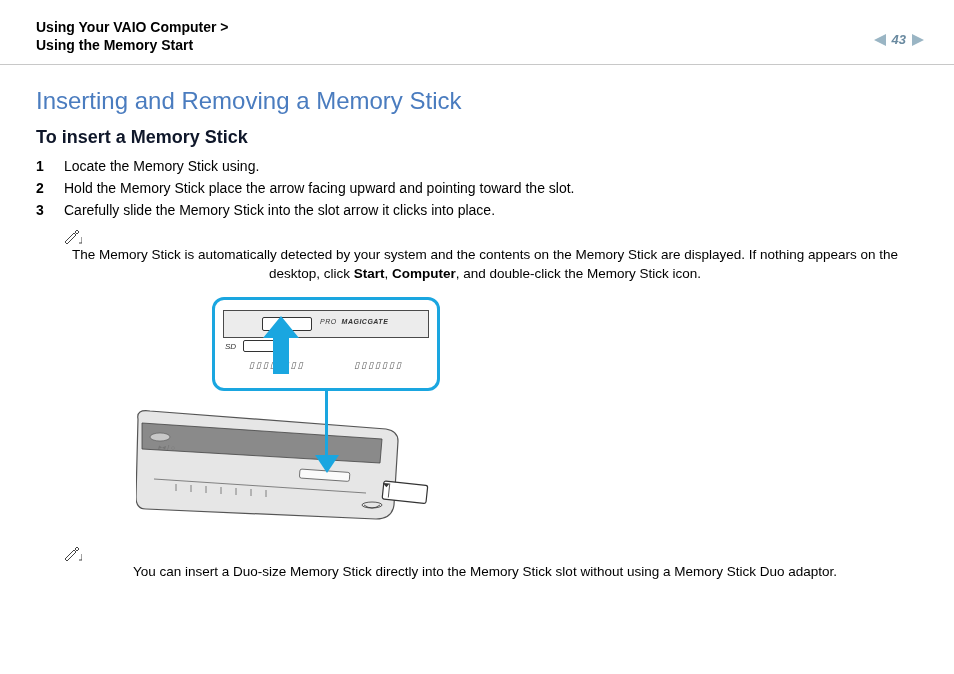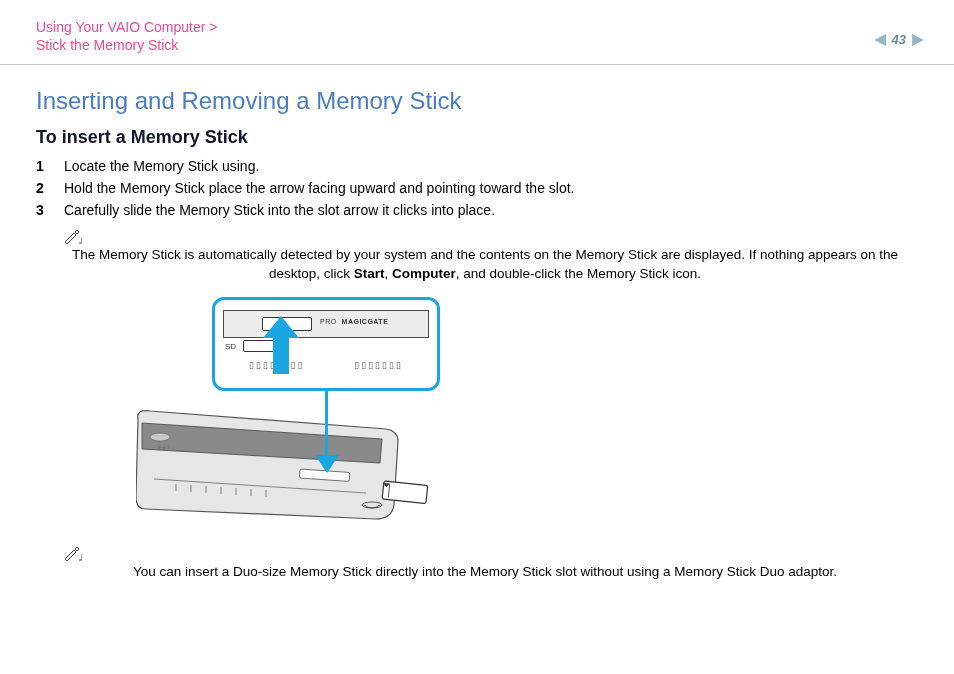--- a/index.html
+++ b/index.html
@@ -14,22 +14,22 @@
   }
   .header {
     display: flex;
     justify-content: space-between;
     align-items: flex-start;
     padding: 18px 30px 10px 36px;
     border-bottom: 1px solid #c8c8c8;
   }
   .breadcrumb {
     font-size: 14px;
-    font-weight: normal;
-    color: #ec4899;
+    font-weight: bold;
+    color: #000000;
     line-height: 1.3;
   }
   .pager {
     display: flex;
     align-items: center;
     gap: 6px;
     font-size: 13px;
     font-weight: bold;
     font-style: italic;
     color: #6a8aa0;
@@ -88,20 +88,21 @@
   .pencil-icon {
     display: block;
     margin-bottom: 2px;
   }
   .bold { font-weight: bold; }
   .figure {
     margin: 14px 0 10px 100px;
     position: relative;
     width: 340px;
     height: 240px;
+    font-style: italic;
   }
   .callout {
     position: absolute;
     top: 0;
     left: 76px;
     width: 228px;
     height: 94px;
     border: 3px solid #1aa6e0;
     border-radius: 12px;
     background: #fff;
@@ -176,21 +177,21 @@
     top: 112px; left: 0;
     width: 340px; height: 128px;
   }
 </style>
 </head>
 <body>
 
 <div class="header">
   <div class="breadcrumb">
     <div>Using Your VAIO Computer &gt;</div>
-    <div>Stick the Memory Stick</div>
+    <div>Using the Memory Start</div>
   </div>
   <div class="pager">
     <div class="tri-left"></div>
     <span>43</span>
     <div class="tri-right"></div>
   </div>
 </div>
 
 <div class="content">
   <h1 class="title">Inserting and Removing a Memory Stick</h1>

